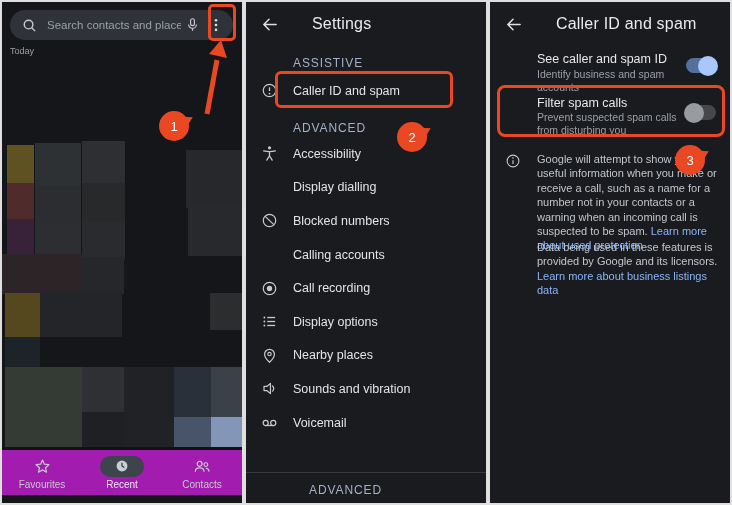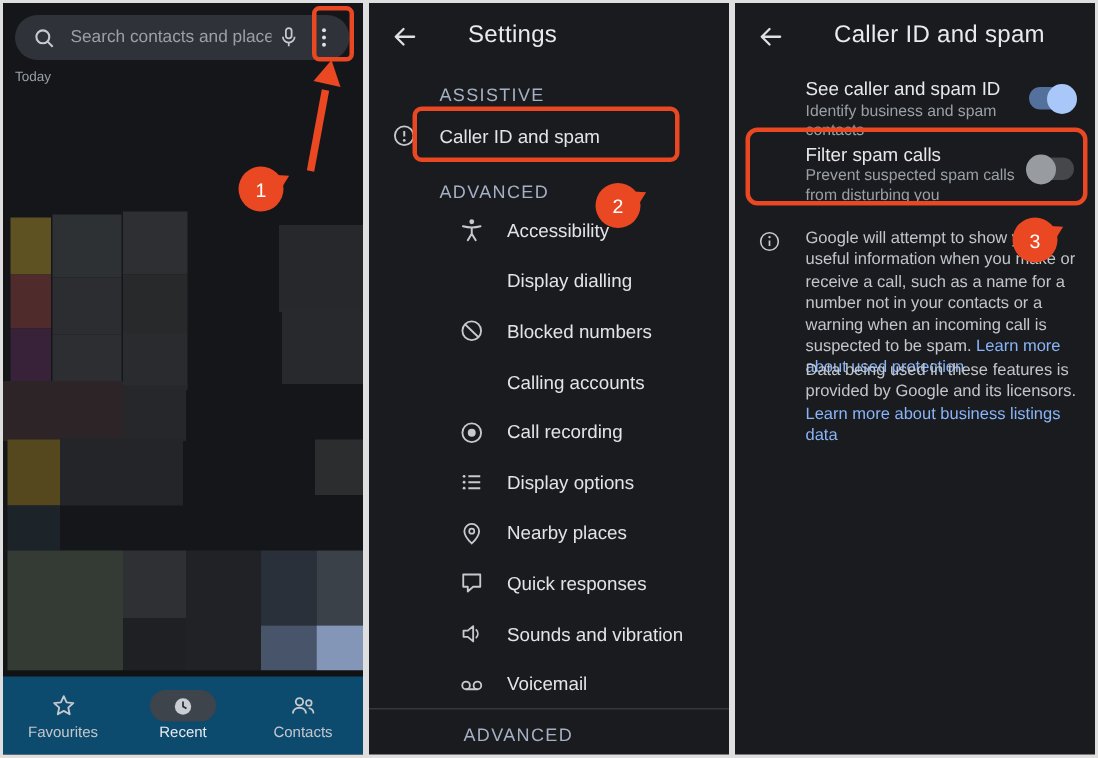--- a/index.html
+++ b/index.html
@@ -17,21 +17,21 @@
   .searchbar{position:absolute;left:8px;top:8px;width:223px;height:30px;border-radius:16px;
     background:#2f3339;display:flex;align-items:center;box-sizing:border-box;padding:0 4px 0 12px;}
   .search-text{flex:1;margin-left:10px;font-size:11.5px;color:#9aa0a6;white-space:nowrap;overflow:hidden;}
   .mic-wrap{width:22px;display:flex;justify-content:center;}
   .more-wrap{width:26px;height:30px;display:flex;align-items:center;justify-content:center;}
   .hl{border:3px solid var(--accent);position:absolute;box-sizing:border-box;}
   .more-box{left:206px;top:2px;width:28px;height:37px;border-radius:5px;}
   .today{position:absolute;left:8px;top:44px;font-size:9px;color:#9aa0a6;}
   .mosaic{position:absolute;left:0;top:0;right:0;height:445px;}
   .prestrip{position:absolute;left:0;right:0;top:445px;height:10px;background:#101214;}
-  .navbar{position:absolute;left:0;right:0;bottom:0;height:52px;background:#0c4a6e;display:flex;}
+  .navbar{position:absolute;left:0;right:0;bottom:8px;height:45px;background:#a21caf;display:flex;}
   .nav-item{flex:1;display:flex;flex-direction:column;align-items:center;justify-content:center;gap:3px;
     font-size:10px;color:#c4c7cc;}
   .nav-item .lab{line-height:10px;}
   .nav-item.sel .lab{color:#e8eaed;}
   .nav-pill{width:44px;height:21px;border-radius:11px;background:#3e444c;display:flex;align-items:center;justify-content:center;}
   .icon-slot{height:21px;display:flex;align-items:center;justify-content:center;}
 
   
   .anno{position:absolute;pointer-events:none;}
   .badge{position:absolute;width:30px;height:30px;border-radius:50%;background:var(--accent);
@@ -48,21 +48,21 @@
   .back{width:18px;height:18px;margin-left:14px;display:flex;align-items:center;justify-content:center;}
   .apptitle{margin-left:20px;font-size:16px;color:#e8eaed;letter-spacing:.2px;}
   .sec{position:absolute;left:47px;font-size:12px;letter-spacing:.9px;color:#a6b0c5;}
   .m-label{font-size:12.5px;color:#e2e4e7;}
   .row-ic{position:absolute;left:15px;display:flex;}
 
   
   .caller-label{position:absolute;left:47px;top:82px;}
   .caller-ic{top:80px;}
   .hl-caller{left:29px;top:69px;width:178px;height:37px;border-radius:6px;}
-  .m-list{position:absolute;left:0;right:16px;top:135px;padding-left:45px;}
+  .m-list{position:absolute;left:0;right:16px;top:135px;}
   .m-row{position:relative;height:33.6px;display:flex;align-items:center;}
   .m-row .lbl{margin-left:47px;}
   .m-div{position:absolute;left:0;right:0;top:470px;height:1px;background:#34373b;}
 
   
   .r-label{position:absolute;left:47px;font-size:12.5px;color:#e6e8ea;}
   .r-sub{position:absolute;left:47px;font-size:10.5px;line-height:12.5px;color:#9aa0a6;width:152px;}
   .toggle{position:absolute;width:30px;height:15px;border-radius:8px;}
   .toggle .knob{position:absolute;top:-2.5px;width:20px;height:20px;border-radius:50%;}
   .toggle.on{background:var(--toggle-on-track);}
@@ -250,28 +250,20 @@
           <svg width="17" height="17" viewBox="0 0 18 18">
             <path d="M9 16.2S3.8 11.3 3.8 7.6a5.2 5.2 0 0 1 10.4 0C14.2 11.3 9 16.2 9 16.2z" fill="none" stroke="#c6c9cd" stroke-width="1.3"></path>
             <circle cx="9" cy="7.5" r="1.8" fill="none" stroke="#c6c9cd" stroke-width="1.2"></circle>
           </svg>
         </span>
         <span class="m-label lbl">Nearby places</span>
       </div>
       <div class="m-row">
         <span class="row-ic">
           <svg width="17" height="17" viewBox="0 0 18 18">
-            <path d="M15 3.2H3v8.6h3.2v3.4l3.8-3.4H15z" fill="none" stroke="#c6c9cd" stroke-width="1.3" stroke-linejoin="round"></path>
-          </svg>
-        </span>
-        <span class="m-label lbl">Quick responses</span>
-      </div>
-      <div class="m-row">
-        <span class="row-ic">
-          <svg width="17" height="17" viewBox="0 0 18 18">
             <path d="M3.2 6.8v4.4h3l3.8 3.2V3.6L6.2 6.8z" fill="none" stroke="#c6c9cd" stroke-width="1.3" stroke-linejoin="round"></path>
             <path d="M12.2 6.3a3.9 3.9 0 0 1 0 5.4" fill="none" stroke="#c6c9cd" stroke-width="1.3" stroke-linecap="round"></path>
           </svg>
         </span>
         <span class="m-label lbl">Sounds and vibration</span>
       </div>
       <div class="m-row">
         <span class="row-ic">
           <svg width="17" height="17" viewBox="0 0 18 18">
             <circle cx="5" cy="9.5" r="2.7" fill="none" stroke="#c6c9cd" stroke-width="1.3"></circle>
@@ -291,21 +283,21 @@
     <div class="appbar">
       <span class="back">
         <svg width="17" height="17" viewBox="0 0 18 18">
           <path d="M16 9H3M8.5 3.5L3 9l5.5 5.5" fill="none" stroke="#dee1e4" stroke-width="1.6" stroke-linecap="round" stroke-linejoin="round"></path>
         </svg>
       </span>
       <span class="apptitle">Caller ID and spam</span>
     </div>
 
     <span class="r-label" style="top:50px;">See caller and spam ID</span>
-    <span class="r-sub" style="top:66px;">Identify business and spam contacts</span>
+    <span class="r-sub" style="top:66px;">Identify business and spam accounts</span>
     <div class="toggle on" style="right:14px;top:56px;">
       <span class="knob"></span>
     </div>
 
     <span class="r-label" style="top:94px;">Filter spam calls</span>
     <span class="r-sub" style="top:109px;">Prevent suspected spam calls from disturbing you</span>
     <div class="toggle off" style="right:14px;top:103px;">
       <span class="knob"></span>
     </div>
     <div class="hl hl-filter anno"></div>

